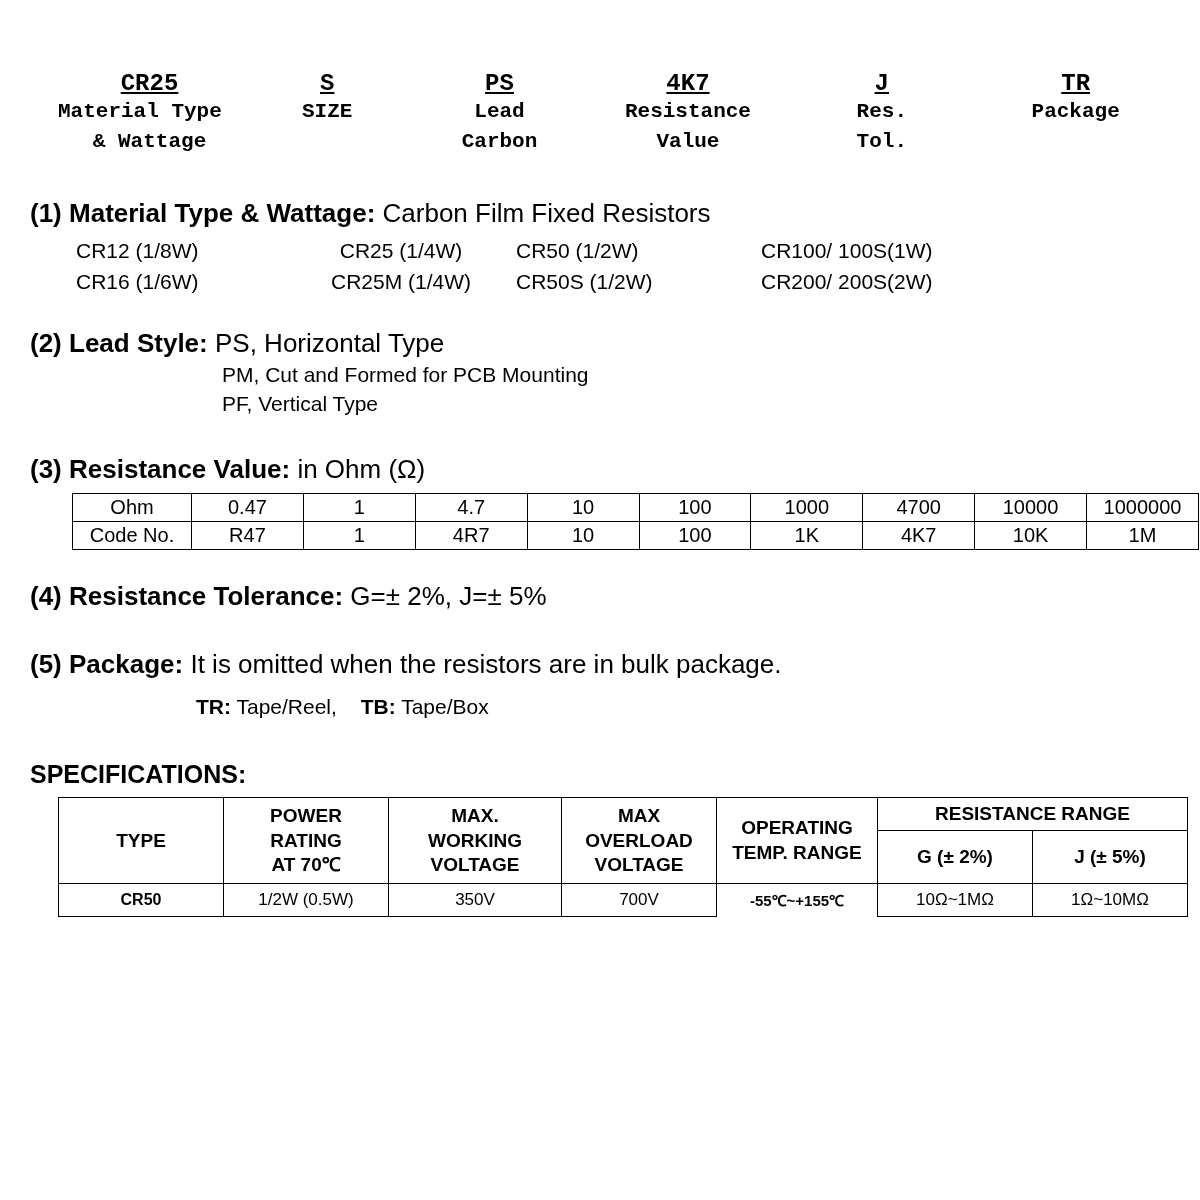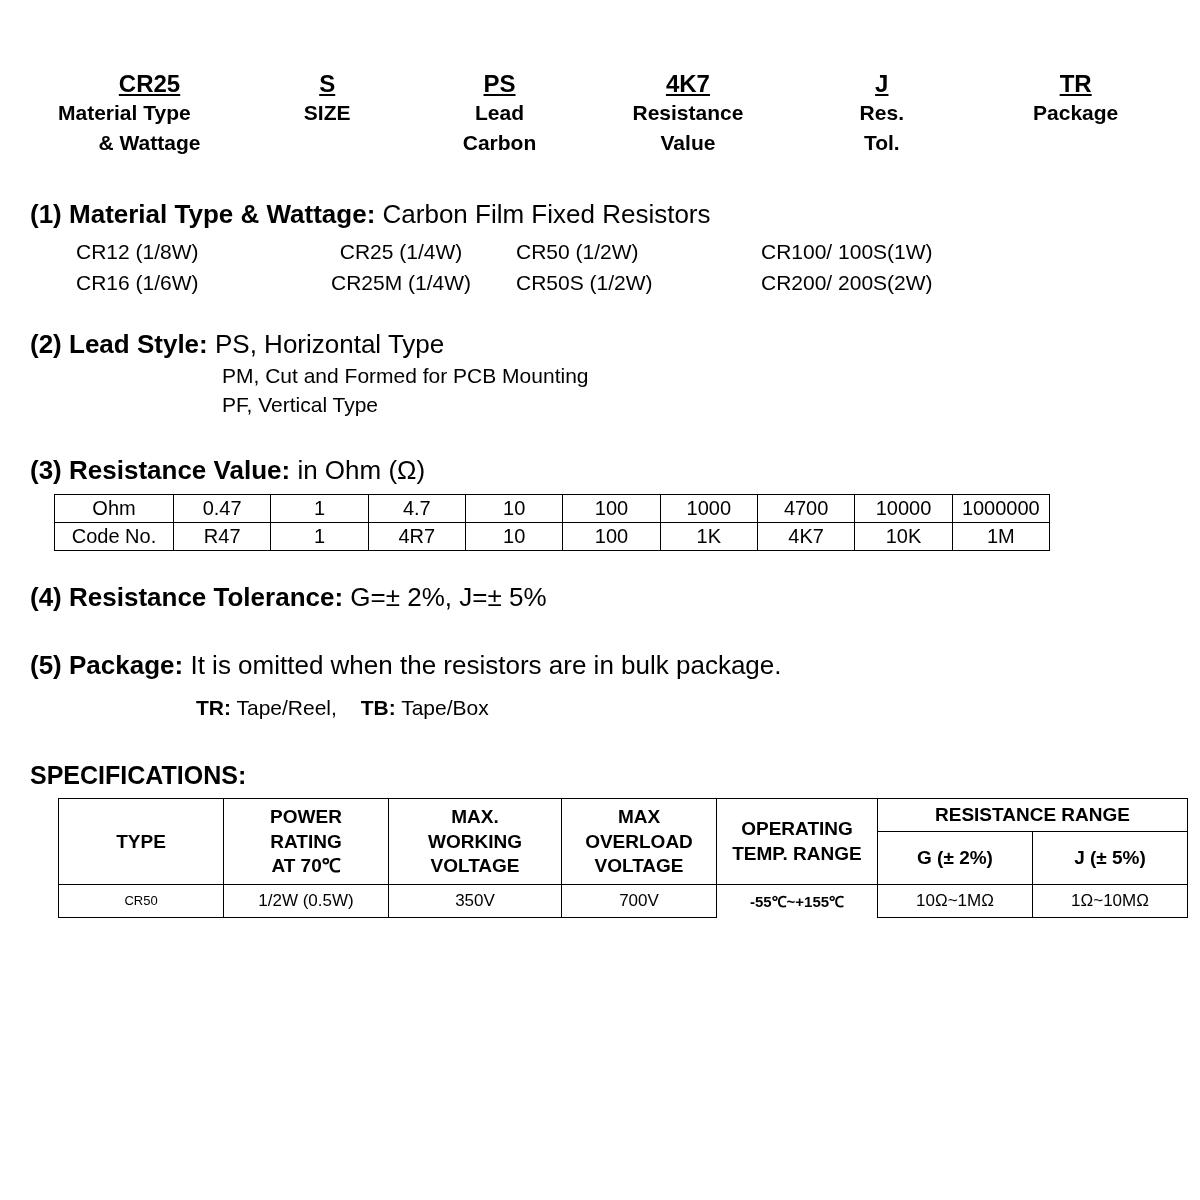--- a/index.html
+++ b/index.html
@@ -29,20 +29,21 @@
   
   .pn-table {
     width: 1120px;
     border-collapse: collapse;
     margin-left: 28px;
     margin-top: 8px;
   }
   .pn-table td {
     vertical-align: top;
     padding: 0;
+    font-family: Liberation Mono, monospace;
   }
   .pn-code {
     font-size: 24px;
     font-weight: bold;
     text-decoration: underline;
     text-align: center;
     padding-bottom: 6px;
     white-space: nowrap;
   }
   .pn-label {
@@ -88,22 +89,22 @@
     line-height: 1.38;
   }
   .lead-first {
     display: inline;
   }
 
   
   .rv-table {
     border-collapse: collapse;
     margin-top: 6px;
-    margin-left: 24px;
-    width: 996px;
+    margin-left: 42px;
+    width: 1127px;
     table-layout: fixed;
   }
   .rv-table td {
     border: 1px solid #000;
     font-size: 20px;
     text-align: center;
     height: 27px;
     padding: 0 2px;
     white-space: nowrap;
   }
@@ -132,22 +133,22 @@
     font-weight: bold;
     line-height: 1.3;
     padding: 2px 2px;
   }
   .spec-table td.val {
     font-size: 17px;
     font-weight: normal;
     height: 28px;
   }
   .spec-table td.val-type {
-    font-size: 13px;
-    font-weight: normal;
+    font-size: 16px;
+    font-weight: bold;
   }
   .spec-table td.optemp-val {
     font-size: 15px;
     font-weight: bold;
     border-bottom: none;
   }
   .hdr-tall {
     height: 78px;
   }
 </style>

